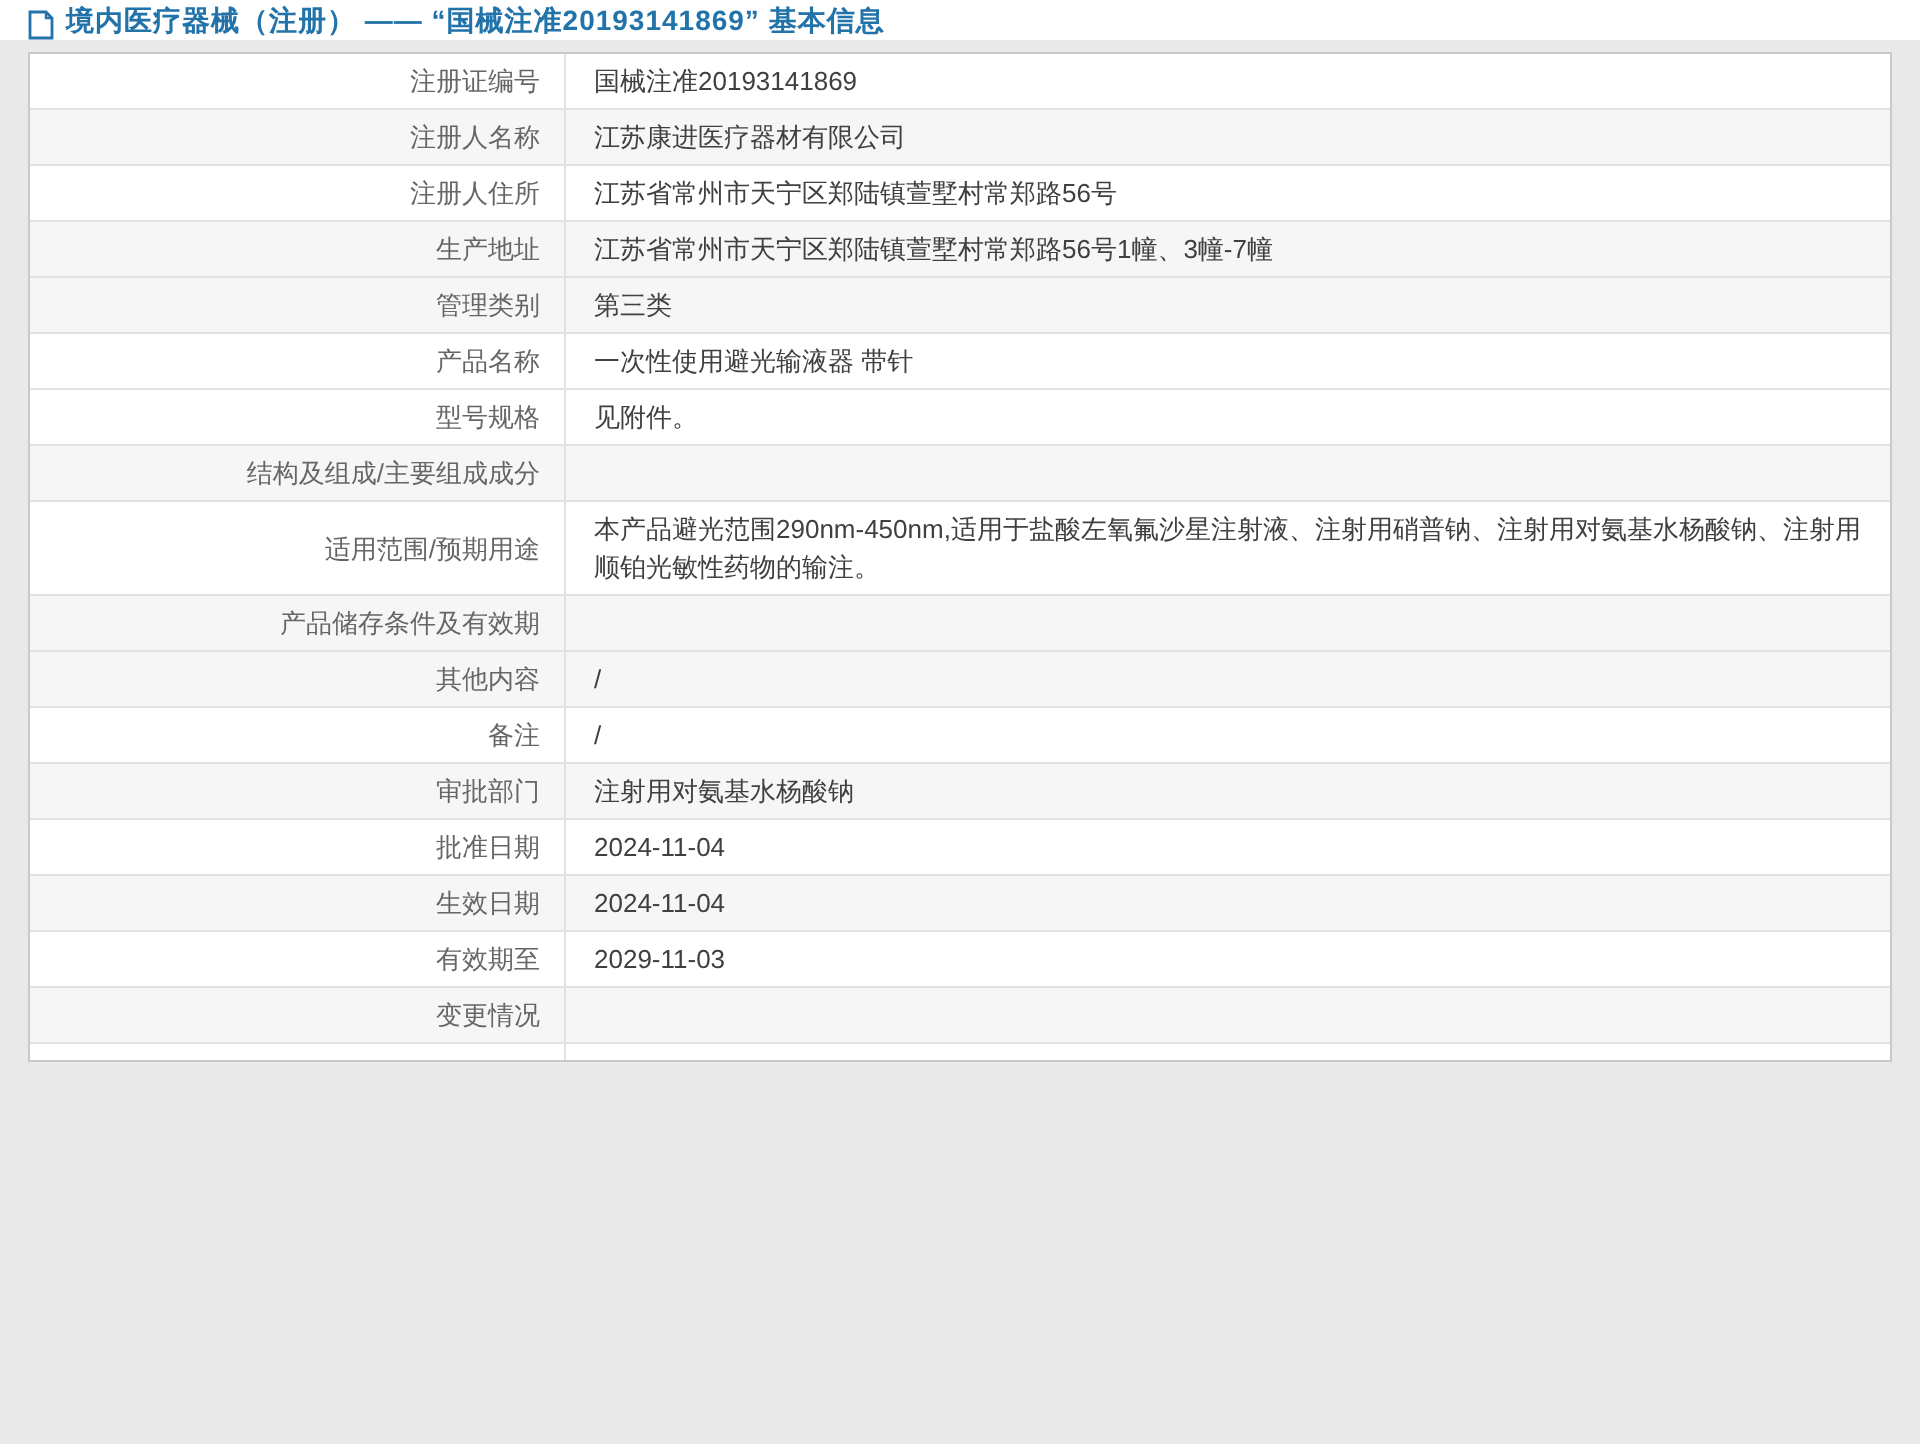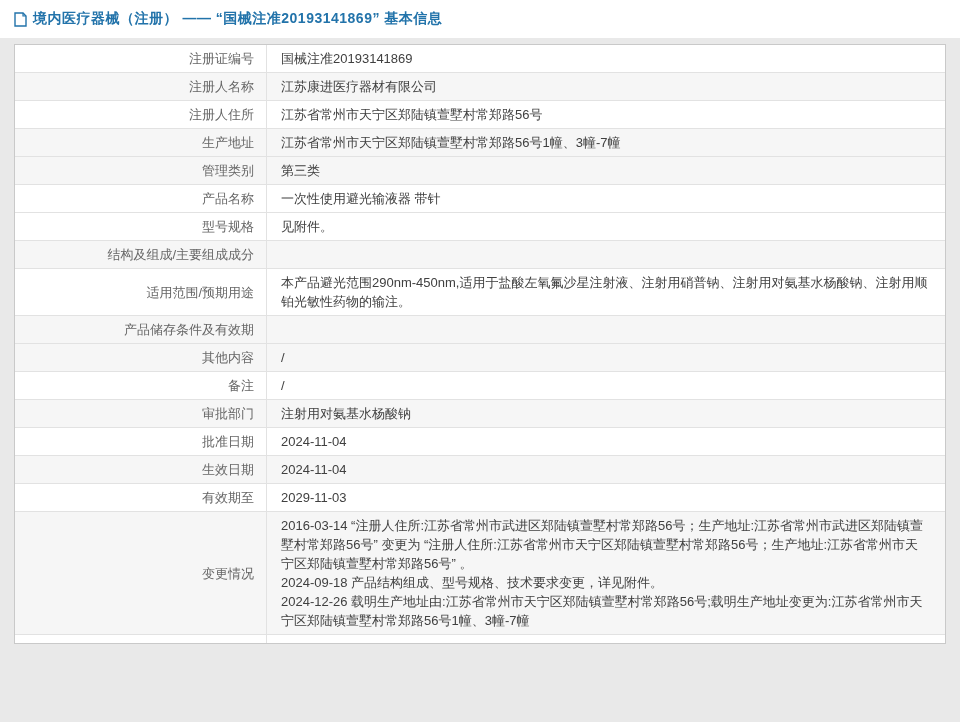--- a/index.html
+++ b/index.html
@@ -5,23 +5,23 @@
   * { margin: 0; padding: 0; box-sizing: border-box; }
   html, body {
     width: 960px;
     background: #e9e9e9;
     font-family: "Liberation Sans", "DejaVu Sans", sans-serif;
   }
   .page { width: 960px; min-height: 722px; }
 
   .title-bar {
     background: #ffffff;
-    height: 38px;
+    height: 20px;
     display: flex;
-    align-items: center;
+    align-items: flex-end;
     padding: 0 14px;
     gap: 6px;
   }
   .title-bar .doc-icon { flex: 0 0 auto; display: inline-flex; }
   .title-text {
     color: #2273aa;
     font-size: 14px;
     font-weight: bold;
     letter-spacing: 0.5px;
   }
@@ -44,20 +44,21 @@
     border-right: 1px solid #e2e2e2;
     display: flex;
     align-items: center;
     justify-content: flex-end;
     gap: 4px;
     text-align: right;
     padding: 4px 12px;
     color: #666666;
     font-size: 13px;
     line-height: 19px;
+    margin-left: 16px;
   }
   .cell-value {
     flex: 1 1 auto;
     padding: 4px 14px;
     color: #404040;
     font-size: 13px;
     line-height: 19px;
     white-space: pre-line;
     display: flex;
     align-items: center;
@@ -155,23 +156,20 @@
       <div class="cell-value">2024-11-04</div>
     </div>
 
     <div class="row">
       <div class="cell-label">有效期至</div>
       <div class="cell-value">2029-11-03</div>
     </div>
 
     <div class="row alt">
       <div class="cell-label">变更情况</div>
-      <div class="cell-value">2016-03-14 “注册人住所:江苏省常州市武进区郑陆镇萱墅村常郑路56号；生产地址:江苏省常州市武进区郑陆镇萱墅村常郑路56号” 变更为 “注册人住所:江苏省常州市天宁区郑陆镇萱墅村常郑路56号；生产地址:江苏省常州市天宁区郑陆镇萱墅村常郑路56号” 。
-2024-09-18 产品结构组成、型号规格、技术要求变更，详见附件。
-2024-12-26 载明生产地址由:江苏省常州市天宁区郑陆镇萱墅村常郑路56号;载明生产地址变更为:江苏省常州市天宁区郑陆镇萱墅村常郑路56号1幢、3幢-7幢</div>
     </div>
 
     <div class="row">
       <div class="cell-label">
         
         
       </div>
       <div class="cell-value">
         
       </div>

